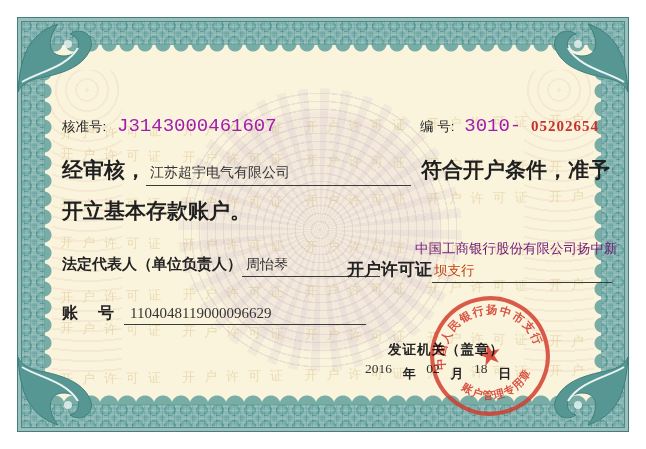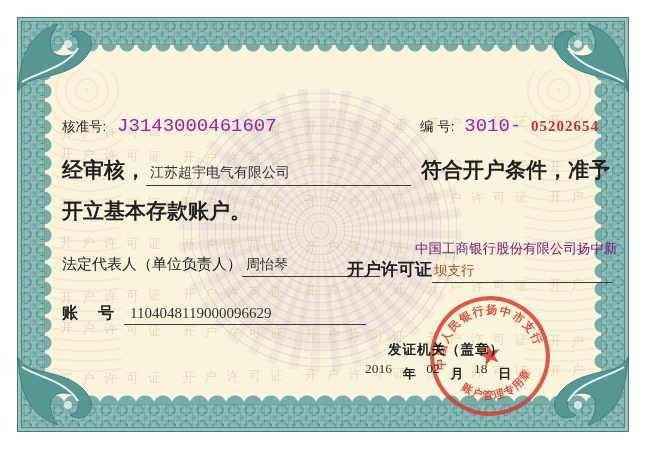--- a/index.html
+++ b/index.html
@@ -74,21 +74,21 @@
     color:#c5312b;letter-spacing:1px;margin-left:6px;}
 
   .line1{position:absolute;top:156px;left:62px;right:36px;display:flex;align-items:baseline;}
   .big{font-size:21px;font-weight:bold;color:#1f1f1f;white-space:nowrap;}
   .company{font-family:"Liberation Serif","DejaVu Serif",serif;font-size:14px;color:#333;
     flex:1;border-bottom:1.5px solid #3a3a3a;padding:0 4px 3px 4px;min-width:230px;}
   .line2{position:absolute;top:197px;left:62px;}
 
   .row3{position:absolute;top:240px;left:62px;right:34px;}
   .rep{position:absolute;top:15px;left:0;display:flex;align-items:baseline;}
-  .rep-label{font-size:15px;font-weight:normal;white-space:nowrap;}
+  .rep-label{font-size:15px;font-weight:bold;white-space:nowrap;}
   .rep-value{font-family:"Liberation Serif","DejaVu Serif",serif;font-size:14px;color:#333;
     border-bottom:1.5px solid #3a3a3a;min-width:130px;padding:0 4px 2px 4px;}
   .bank{position:absolute;top:0;left:285px;right:0;}
   .bank-line1{font-family:"Liberation Serif","DejaVu Serif",serif;font-size:13.5px;color:#701a75;
     margin-left:68px;white-space:nowrap;}
   .bank-line2{display:flex;align-items:baseline;}
   .bank-label{font-size:17px;font-weight:bold;white-space:nowrap;}
   .bank-value{font-family:"Liberation Serif","DejaVu Serif",serif;font-size:13.5px;color:#c2410c;
     flex:1;border-bottom:1.5px solid #3a3a3a;padding:0 2px 2px 2px;}
 

